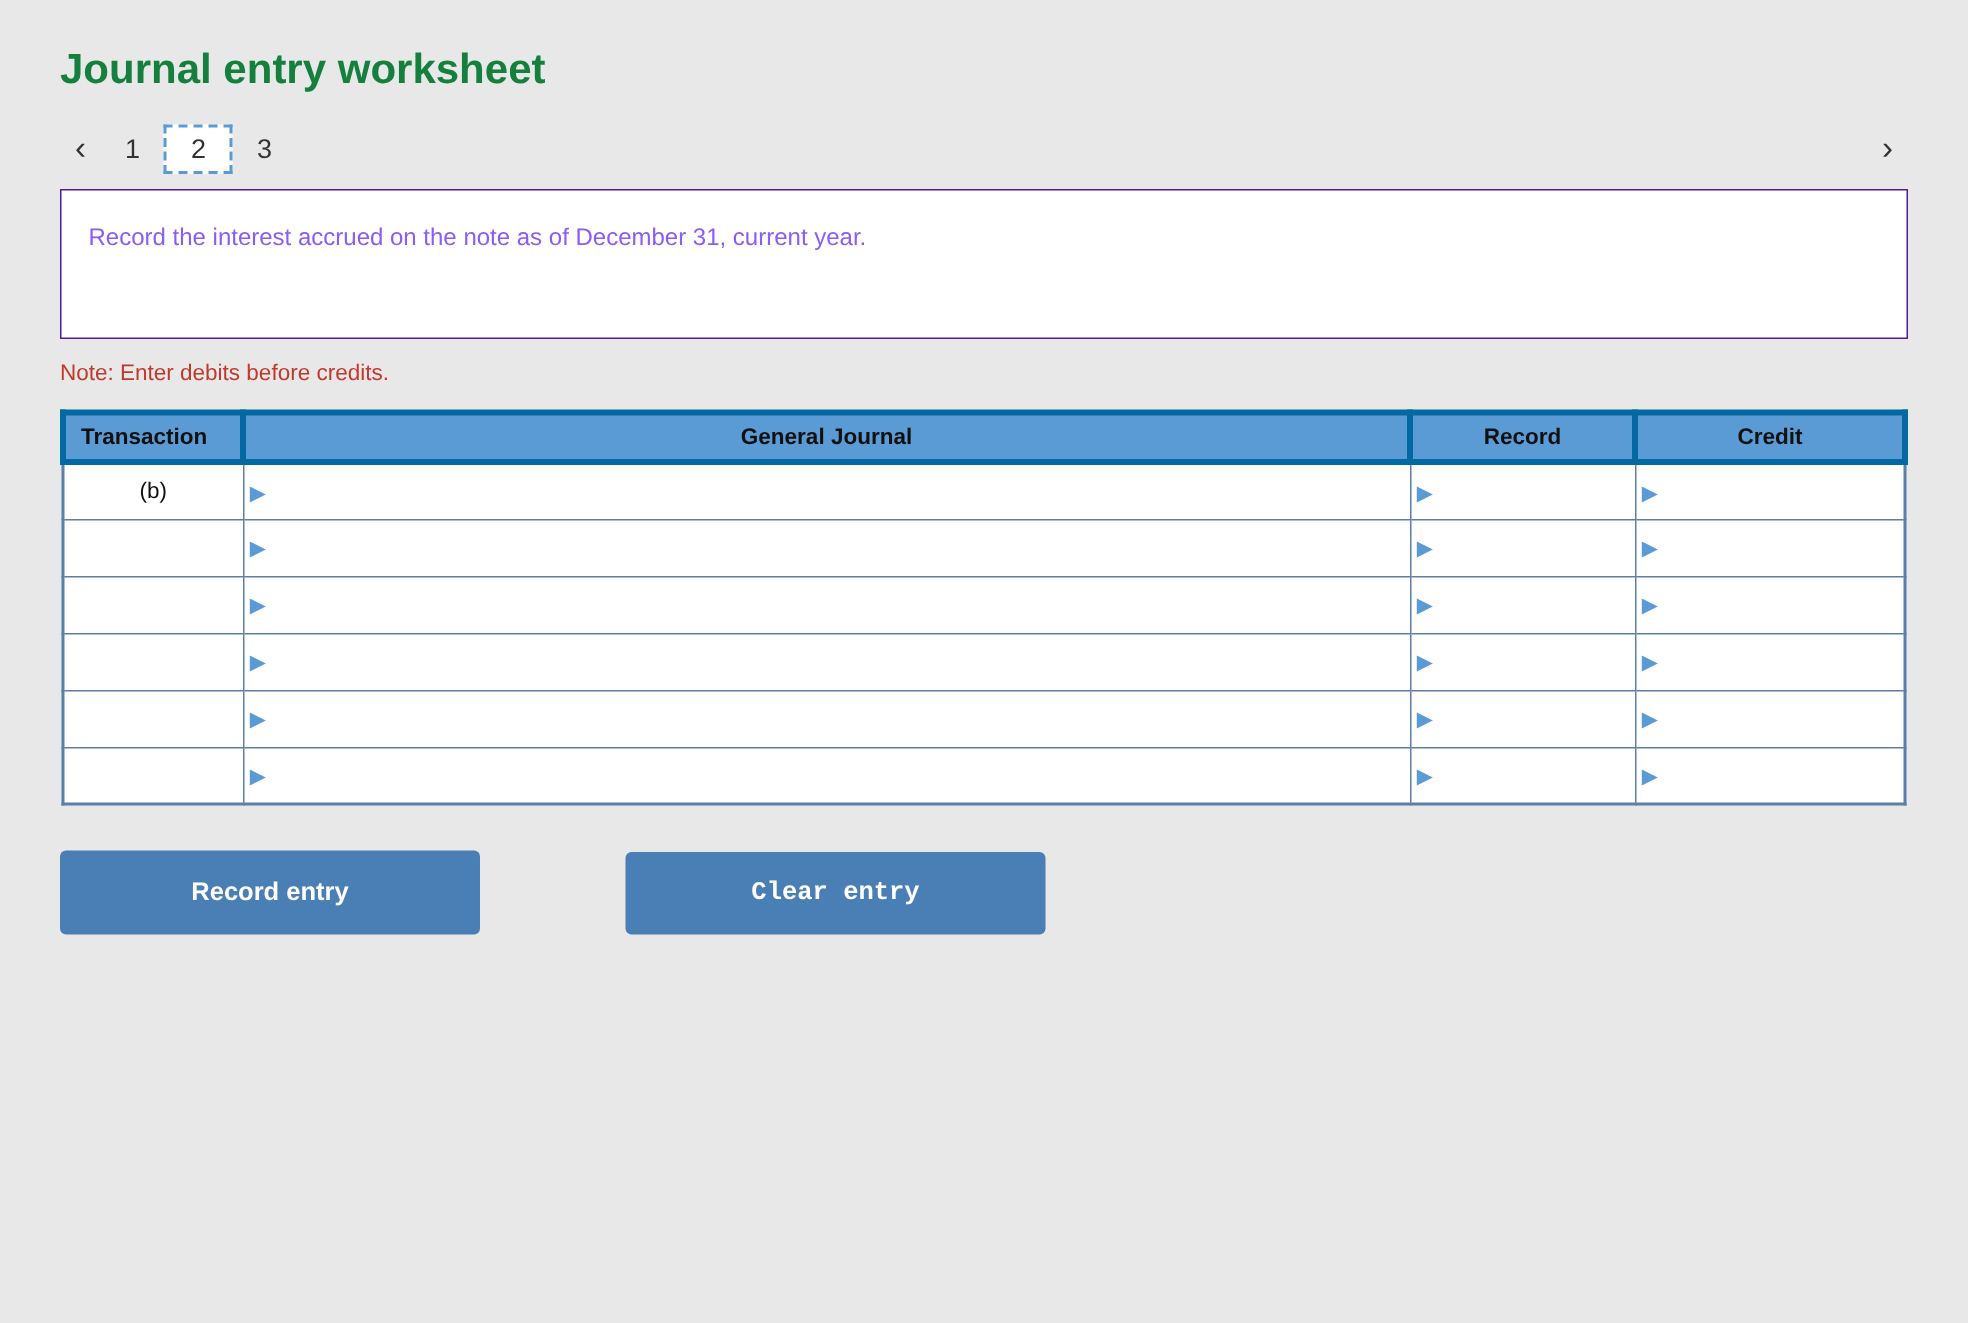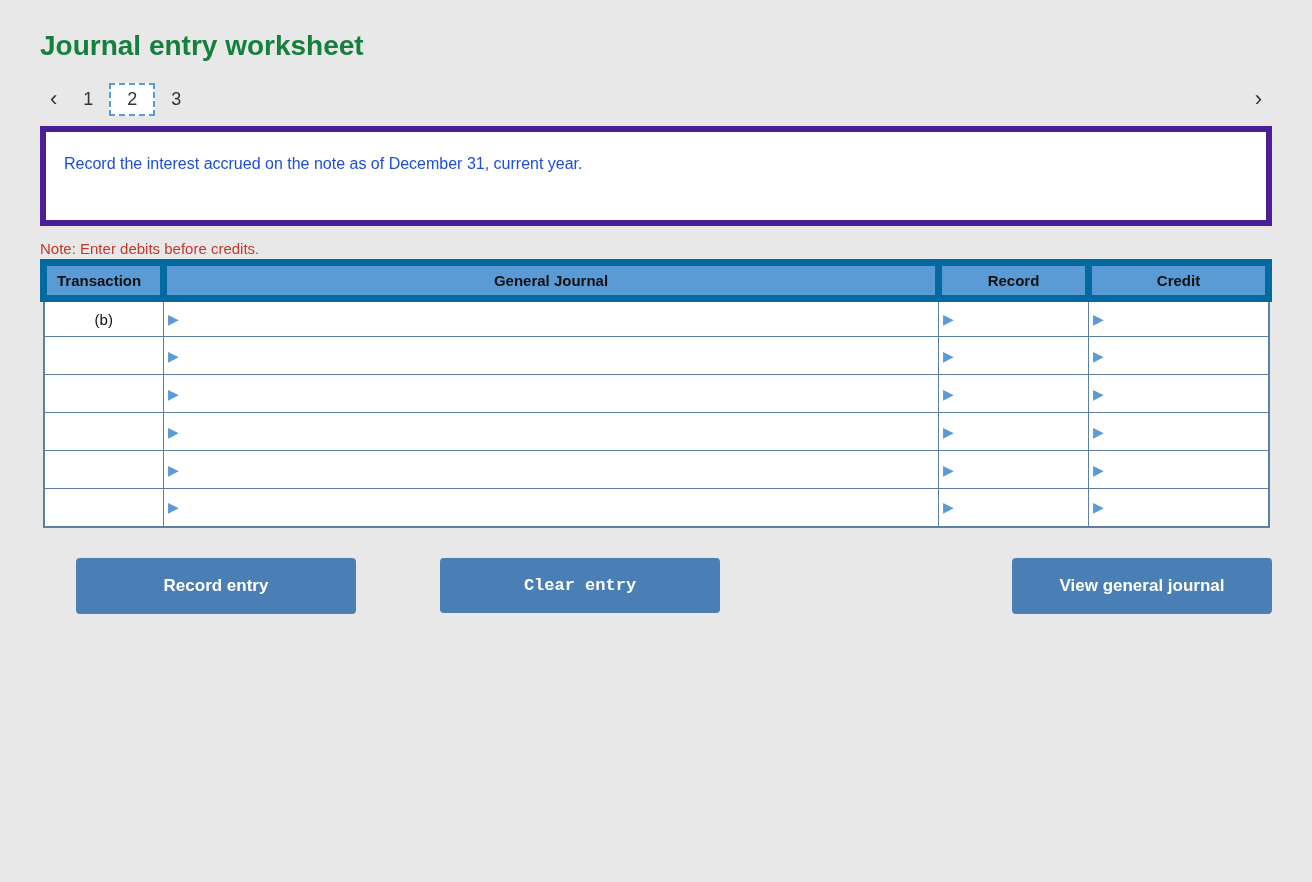--- a/index.html
+++ b/index.html
@@ -39,46 +39,46 @@
       border: 2px dashed #5b9bd5;
       background: #fff;
       color: #333;
       font-weight: normal;
     }
     .nav-right {
       margin-left: auto;
     }
     .instruction-box {
       background: #fff;
-      border: 6px solid #4c1d95;
+      border: 1px solid #4c1d95;
       padding: 20px 18px;
       margin-bottom: 14px;
       min-height: 100px;
       font-size: 16px;
-      color: #1d4ed8;
+      color: #8b5cf6;
       line-height: 1.5;
     }
     .note-text {
       color: #c0392b;
       font-size: 15px;
-      margin-bottom: 2px;
+      margin-bottom: 16px;
     }
     .journal-table {
       width: 100%;
       border-collapse: collapse;
       border: 2px solid #5b7fa6;
       margin-bottom: 30px;
     }
     .journal-table th {
       background: #5b9bd5;
       color: #111;
       font-weight: bold;
       font-size: 15px;
       padding: 6px 8px;
-      border: 7px solid #0369a1;
+      border: 4px solid #0369a1;
       text-align: center;
     }
     .journal-table th.left-align {
       text-align: left;
       padding-left: 10px;
     }
     .journal-table td {
       border: 1px solid #5b7fa6;
       padding: 0;
       height: 38px;
@@ -108,23 +108,22 @@
       color: #5b9bd5;
       font-size: 14px;
       padding: 0 4px;
       flex-shrink: 0;
     }
     .cell-with-arrow input {
       flex: 1;
     }
     .btn-row {
       display: flex;
-      gap: 4px;
+      gap: 17px;
       align-items: center;
-      margin-left: 36px;
     }
     .btn {
       background: #4a7fb5;
       color: #fff;
       font-size: 17px;
       font-weight: bold;
       border: none;
       padding: 18px 30px;
       cursor: pointer;
       border-radius: 4px;
@@ -300,14 +299,13 @@
             <input type="text" style="">
           </div>
         </td>
       </tr>
     </tbody>
 </table>
 
 <div class="btn-row">
   <button class="btn btn-record">Record entry</button>
   <button class="btn btn-clear">Clear entry</button>
-  <button class="btn btn-view">View general journal</button>
 </div>
 
 </body></html>

